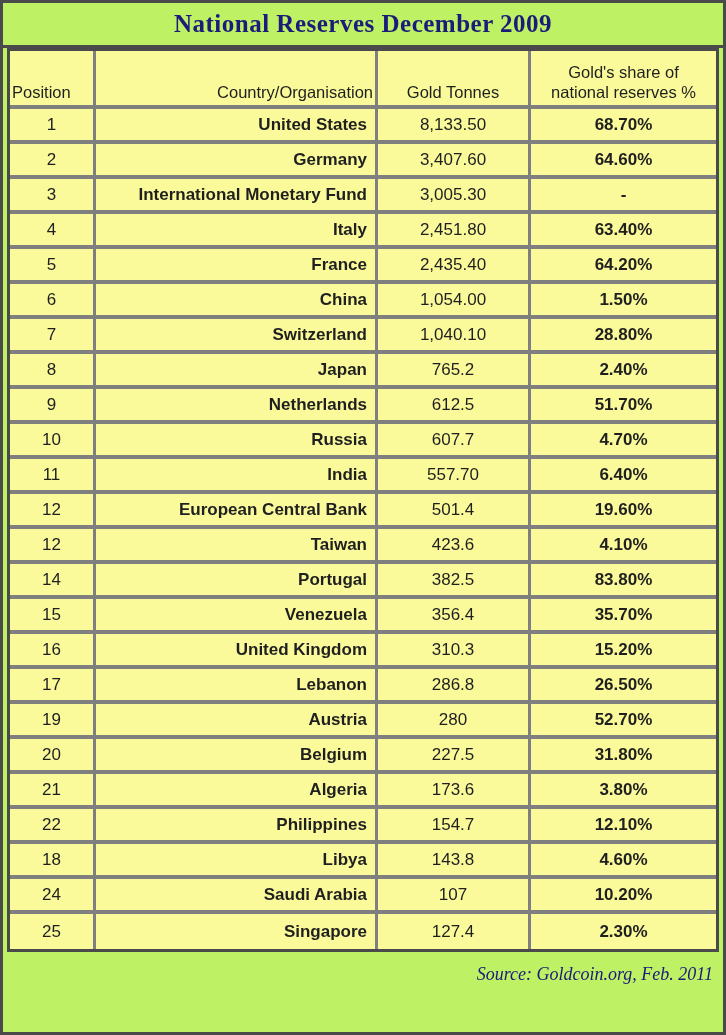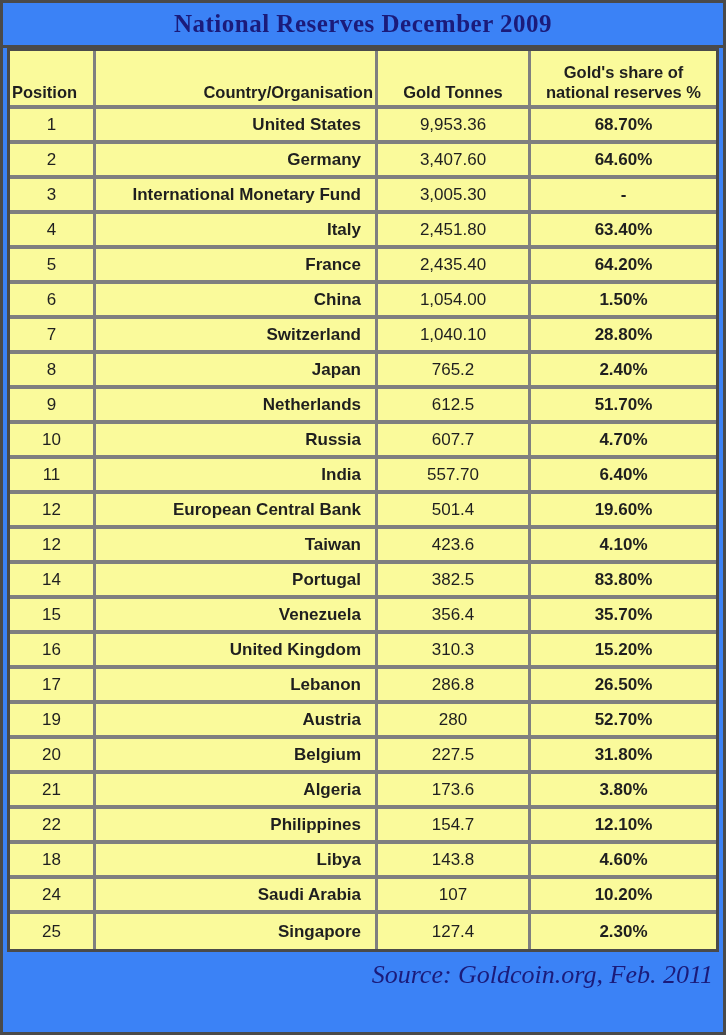--- a/index.html
+++ b/index.html
@@ -1,20 +1,20 @@
 <!DOCTYPE html>
 <html><head>
 <meta charset="utf-8">
 <style>
   html, body { margin: 0; padding: 0; background: #ffffff; }
   .page {
     width: 726px;
     height: 1035px;
     box-sizing: border-box;
-    background: #3b82f6;
+    background: #bef264;
     border: 3px solid #4A4A4A;
     font-family: "Liberation Sans", sans-serif;
     overflow: hidden;
   }
   .title-bar {
     height: 45px;
     box-sizing: border-box;
     border-bottom: 3px solid #4A4A4A;
     display: flex;
     align-items: center;
@@ -44,48 +44,48 @@
     border-bottom: 4px solid #7F7F7F;
     color: #1F1F1F;
     overflow: hidden;
     padding: 0;
   }
   th:last-child, td:last-child { border-right: none; }
   tbody tr:last-child td { border-bottom: none; }
   thead th {
     height: 58px;
     vertical-align: bottom;
-    font-weight: bold;
+    font-weight: normal;
     font-size: 16.5px;
     padding: 0 2px 2px 2px;
     line-height: 1.25;
   }
   th.col-pos    { text-align: left; }
   th.col-country{ text-align: right; }
   th.col-tonnes { text-align: center; }
   th.col-share  { text-align: center; white-space: pre-line; }
   tbody td {
     height: 35px;
     vertical-align: middle;
     font-size: 17px;
   }
   td.col-pos    { text-align: center; }
-  td.col-country{ text-align: right; font-weight: bold; padding-right: 14px; }
+  td.col-country{ text-align: right; font-weight: bold; padding-right: 8px; }
   td.col-tonnes { text-align: center; }
   td.col-share  { text-align: center; font-weight: bold; }
   .footer {
     height: 45px;
     box-sizing: border-box;
     display: flex;
     align-items: center;
     justify-content: flex-end;
     padding-right: 10px;
     font-family: "Liberation Serif", serif;
     font-style: italic;
-    font-size: 26px;
+    font-size: 18px;
     color: #1B1B7A;
   }
 </style>
 </head>
 <body>
 
 <div class="page">
 
   <div class="title-bar">National Reserves December 2009</div>
 
@@ -103,21 +103,21 @@
           <th class="col-country">Country/Organisation</th>
           <th class="col-tonnes">Gold Tonnes</th>
           <th class="col-share">Gold's share of
 national reserves %</th>
         </tr>
       </thead>
       <tbody id="rows-body">
           <tr>
             <td class="col-pos">1</td>
             <td class="col-country">United States</td>
-            <td class="col-tonnes">9,953.36</td>
+            <td class="col-tonnes">8,133.50</td>
             <td class="col-share">68.70%</td>
           </tr>
           <tr>
             <td class="col-pos">2</td>
             <td class="col-country">Germany</td>
             <td class="col-tonnes">3,407.60</td>
             <td class="col-share">64.60%</td>
           </tr>
           <tr>
             <td class="col-pos">3</td>

